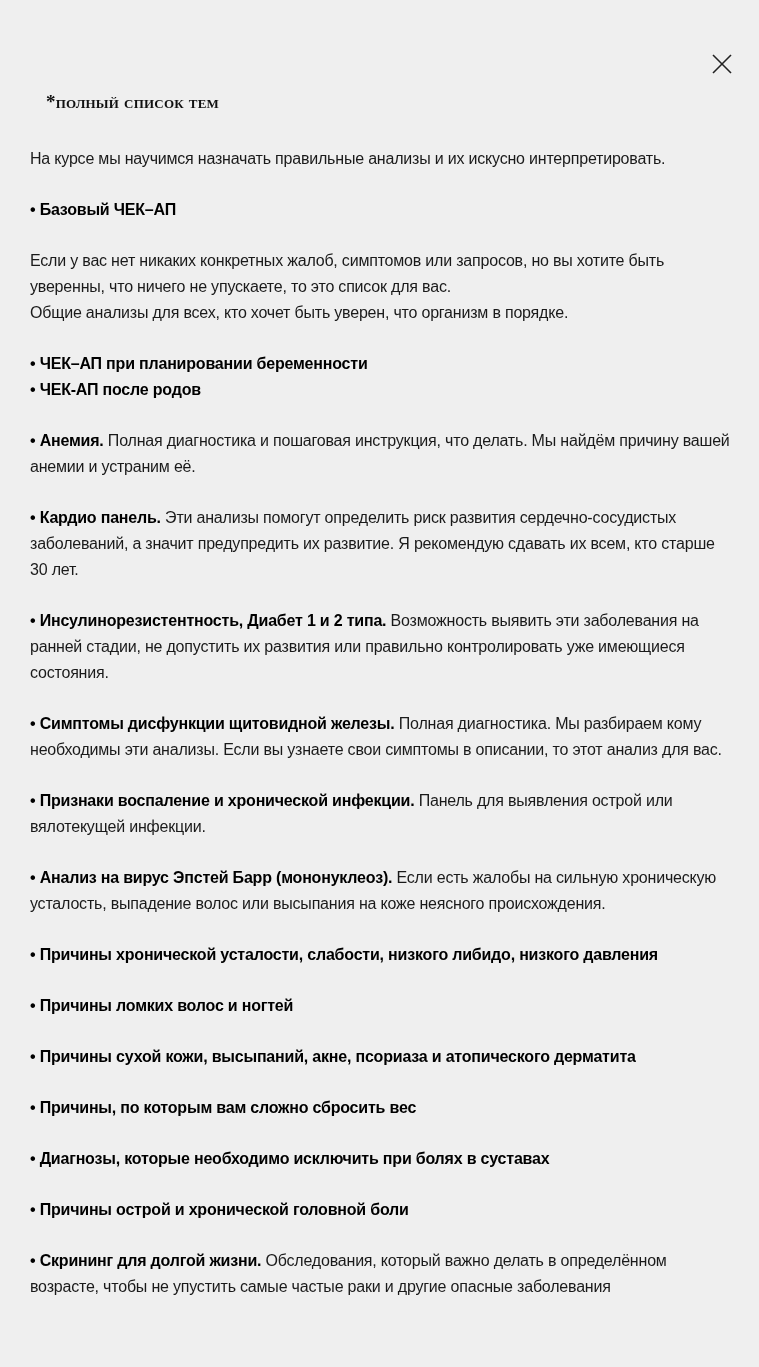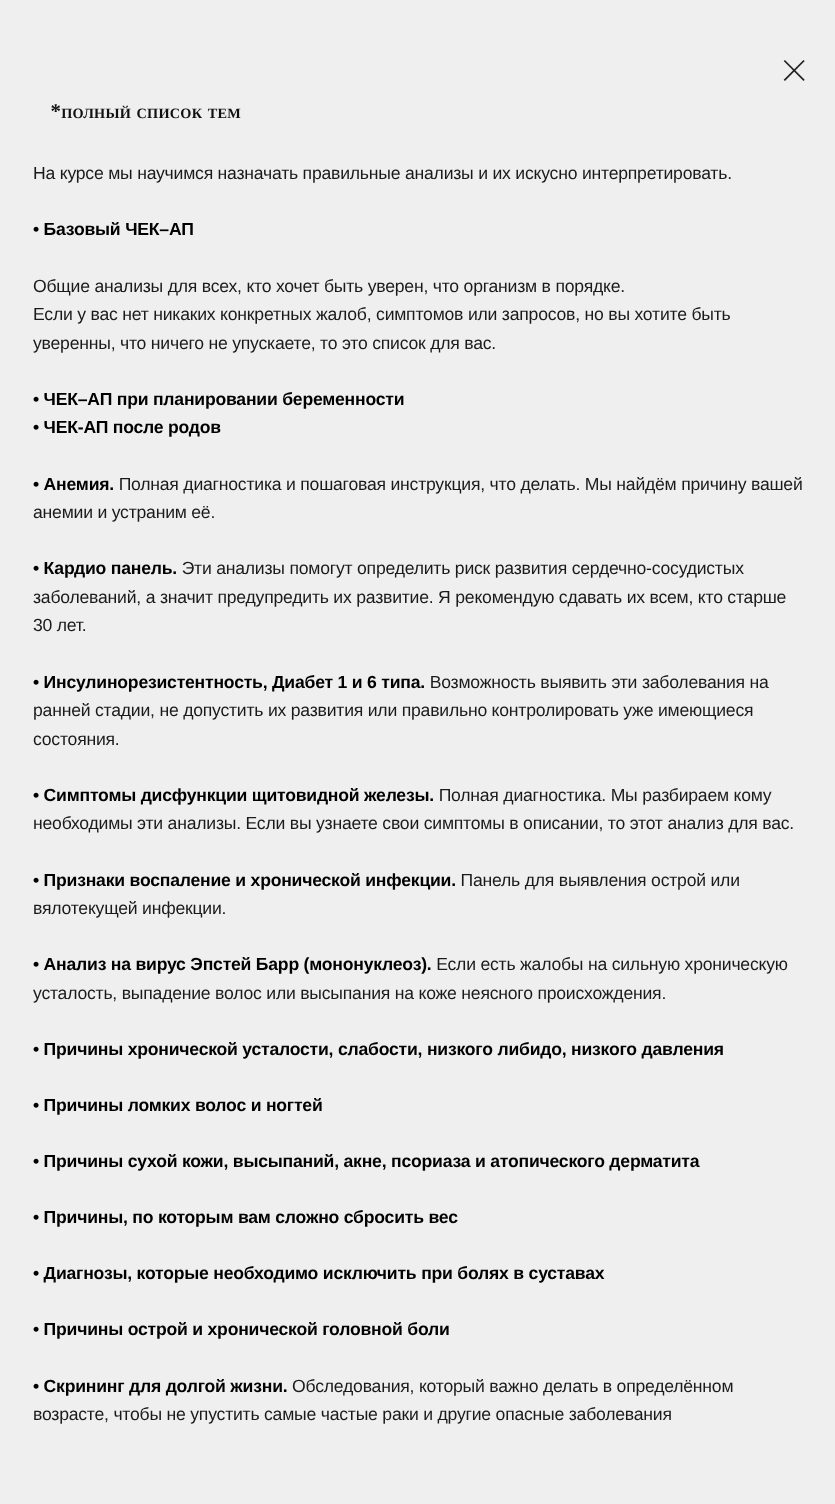--- a/index.html
+++ b/index.html
@@ -86,35 +86,35 @@
     </svg>
   </div>
 
   <div class="content">
     <p>На курсе мы научимся назначать правильные анализы и их искусно интерпретировать.</p>
     <div class="gap"></div>
 
     <p><b>• Базовый ЧЕК–АП</b></p>
     <div class="gap"></div>
 
+    <p>Если у вас нет никаких конкретных жалоб, симптомов или запросов, но вы хотите быть уверенны, что ничего не упускаете, то это список для вас.</p>
     <p>Общие анализы для всех, кто хочет быть уверен, что организм в порядке.</p>
-    <p>Если у вас нет никаких конкретных жалоб, симптомов или запросов, но вы хотите быть уверенны, что ничего не упускаете, то это список для вас.</p>
     <div class="gap"></div>
 
     <p><b>• ЧЕК–АП при планировании беременности</b></p>
     <p><b>• ЧЕК-АП после родов</b></p>
     <div class="gap"></div>
 
     <p><b>• Анемия.</b><span> Полная диагностика и пошаговая инструкция, что делать. Мы найдём причину вашей анемии и устраним её.</span></p>
     <div class="gap"></div>
 
     <p><b>• Кардио панель.</b><span> Эти анализы помогут определить риск развития сердечно-сосудистых заболеваний, а значит предупредить их развитие. Я рекомендую сдавать их всем, кто старше 30 лет.</span></p>
     <div class="gap"></div>
 
-    <p><b>• Инсулинорезистентность, Диабет 1 и 6 типа.</b><span> Возможность выявить эти заболевания на ранней стадии, не допустить их развития или правильно контролировать уже имеющиеся состояния.</span></p>
+    <p><b>• Инсулинорезистентность, Диабет 1 и 2 типа.</b><span> Возможность выявить эти заболевания на ранней стадии, не допустить их развития или правильно контролировать уже имеющиеся состояния.</span></p>
     <div class="gap"></div>
 
     <p><b>• Симптомы дисфункции щитовидной железы.</b><span> Полная диагностика. Мы разбираем кому необходимы эти анализы. Если вы узнаете свои симптомы в описании, то этот анализ для вас.</span></p>
     <div class="gap"></div>
 
     <p><b>• Признаки воспаление и хронической инфекции.</b><span> Панель для выявления острой или вялотекущей инфекции.</span></p>
     <div class="gap"></div>
 
     <p><b>• Анализ на вирус Эпстей Барр (мононуклеоз).</b><span> Если есть жалобы на сильную хроническую усталость, выпадение волос или высыпания на коже неясного происхождения.</span></p>
     <div class="gap"></div>

